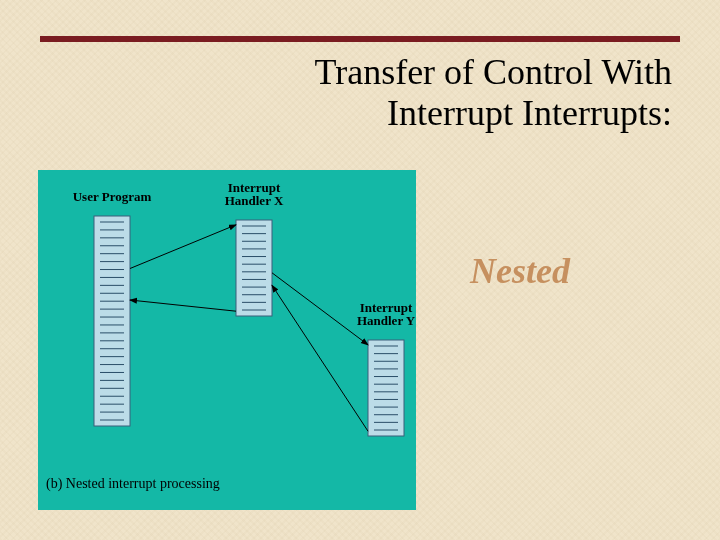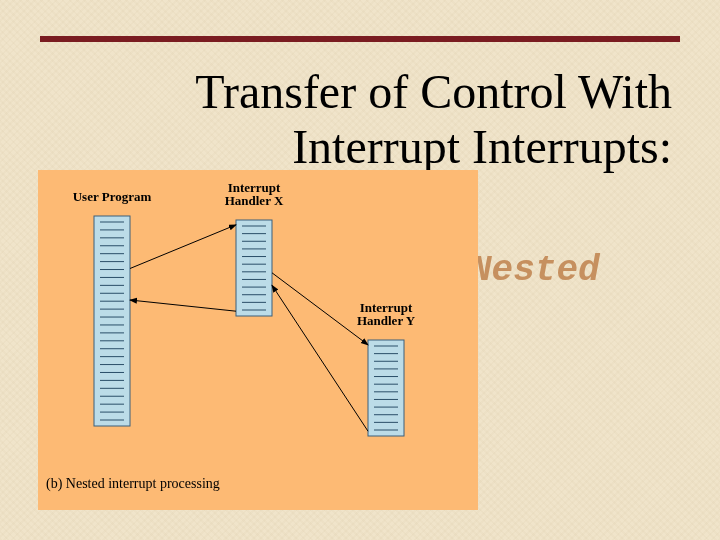--- a/index.html
+++ b/index.html
@@ -17,42 +17,41 @@
     left: 40px; right: 40px; top: 36px;
     height: 6px;
     background: #7a1c21;
   }
   .title {
     position: absolute;
     top: 52px;
     left: 0; right: 48px;
     text-align: right;
     font-family: "Times New Roman", Times, serif;
-    font-size: 48px;
+    font-size: 36px;
     line-height: 1.15;
     color: #000;
-    margin-top: 12px;
   }
   .subtitle {
     position: absolute;
     left: 470px;
     top: 250px;
-    font-family: Liberation Mono, monospace;
+    font-family: Liberation Serif, serif;
     font-size: 36px;
     font-weight: bold;
     font-style: italic;
     color: #c6905f;
   }
   .figure {
     position: absolute;
     left: 38px;
     top: 170px;
-    width: 440px;
+    width: 378px;
     height: 340px;
-    background: #fdba74;
+    background: #14b8a6;
   }
   .figure svg { display: block; }
   .caption {
     font-family: "Times New Roman", Times, serif;
     font-size: 14px;
     color: #000;
     margin: 6px 0 16px 8px;
   }
 </style>
 </head>

